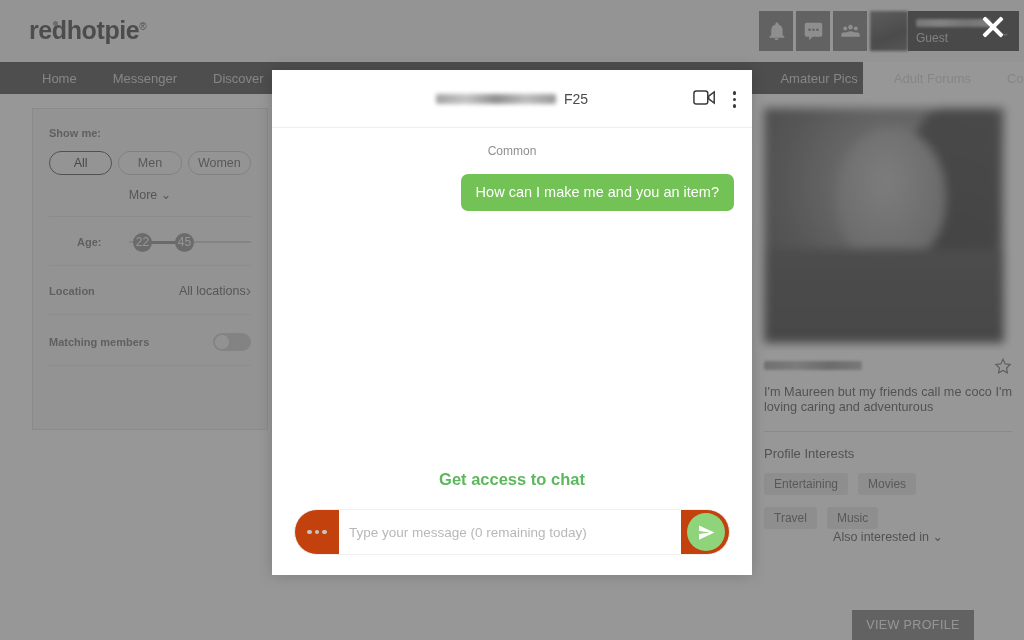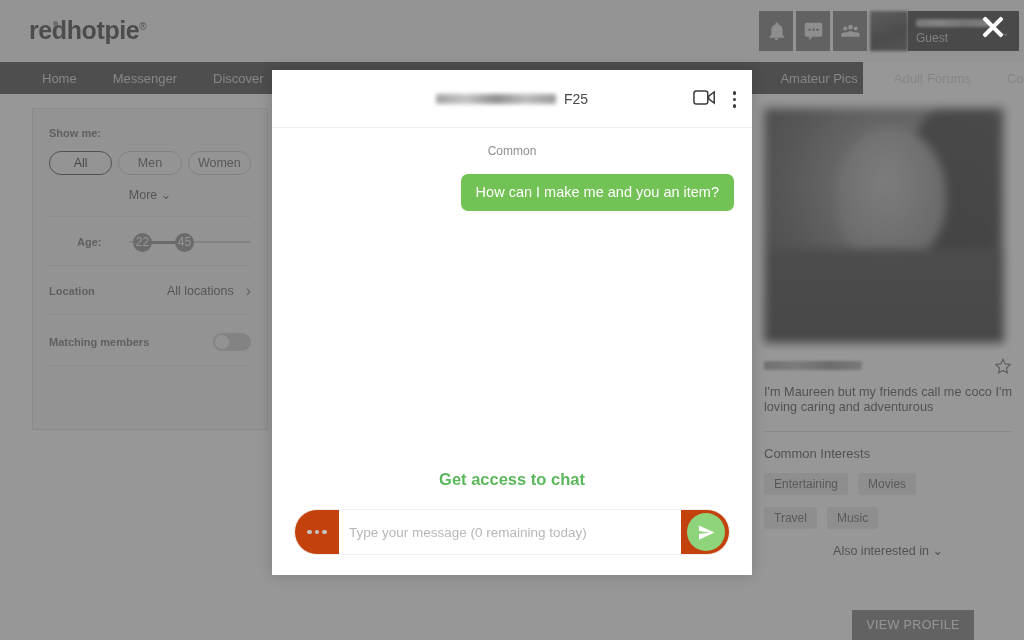--- a/index.html
+++ b/index.html
@@ -204,21 +204,21 @@
     margin-top: 10px; font-size: 12.7px; color: #4a4a4a;
     line-height: 15px; text-align: justify;
   }
   .pi-divider { height: 1px; background: #e3e3e3; margin: 16px 0 0 0; }
   .ci-title { margin-top: 14px; font-size: 13px; color: #4a4a4a; }
   .tag-row { display: flex; gap: 10px; margin-top: 12px; }
   .tag {
     background: #ededed; color: #3e6b22;
     font-size: 12px; padding: 4px 10px; border-radius: 3px;
   }
-  .also-row { text-align: center; margin-top: 14px; font-size: 12.5px; color: #4a4a4a; }
+  .also-row { text-align: center; font-size: 12.5px; color: #4a4a4a; }
   .view-profile {
     position: absolute; right: 0; bottom: 0;
     width: 1024px; text-align: center;
   }
   .vp-btn {
     position: absolute; right: 50px; bottom: 0;
     width: 122px; height: 30px;
     background: #4c8c20; color: #fff;
     font-size: 12.5px; letter-spacing: 0.4px;
     line-height: 30px; text-align: center; border: none;
@@ -387,21 +387,21 @@
           <div class="track"></div>
           <div class="fill"></div>
           <div class="knob k1">22</div>
           <div class="knob k2">45</div>
         </div>
       </div>
       <div class="divider"></div>
 
       <div class="loc-row">
         <div class="f-label">Location</div>
-        <div style="display:flex;align-items:center;gap:12px">
+        <div style="display:flex;align-items:center;gap:0">
           <span class="loc-val">All locations</span>
           <span style="color:#777;font-size:16px">›</span>
         </div>
       </div>
       <div class="divider"></div>
 
       <div class="match-row">
         <div class="f-label">Matching members</div>
         <div class="toggle">
           <div class="tk"></div>
@@ -419,21 +419,21 @@
       </div>
       <div class="profile-info">
         <div class="pi-head">
           <div class="pname-blur"></div>
           <svg class="star" viewBox="0 0 24 24" fill="none" stroke="#6f6f6f" stroke-width="1.6">
             <polygon points="12,3 14.9,9.2 21.5,10 16.7,14.6 17.9,21.2 12,18 6.1,21.2 7.3,14.6 2.5,10 9.1,9.2"></polygon>
           </svg>
         </div>
         <div class="bio">I'm Maureen but my friends call me coco I'm loving caring and adventurous</div>
         <div class="pi-divider"></div>
-        <div class="ci-title">Common Interests</div>
+        <div class="ci-title">Profile Interests</div>
         <div class="tag-row">
           <div class="tag">Entertaining</div>
           <div class="tag">Movies</div>
         </div>
         <div class="tag-row">
           <div class="tag">Travel</div>
           <div class="tag">Music</div>
         </div>
         <div class="also-row">
           <span>Also interested in</span>

